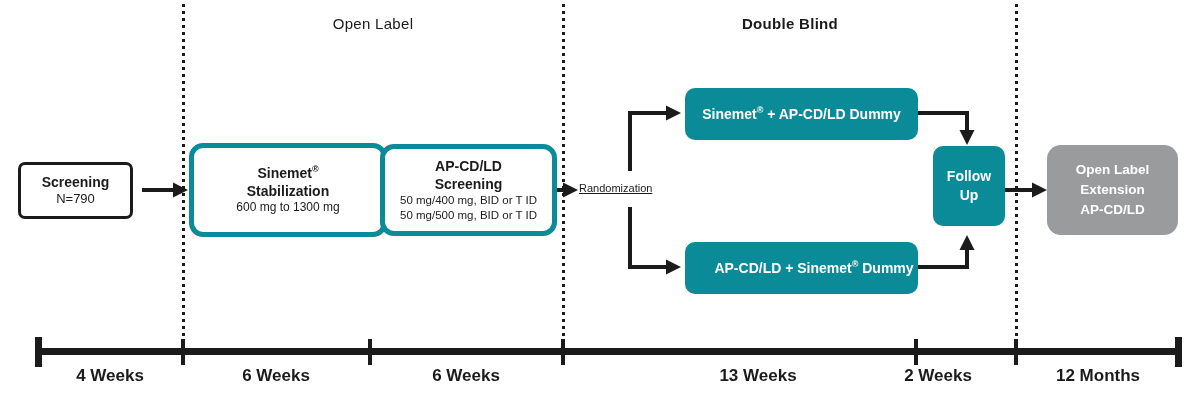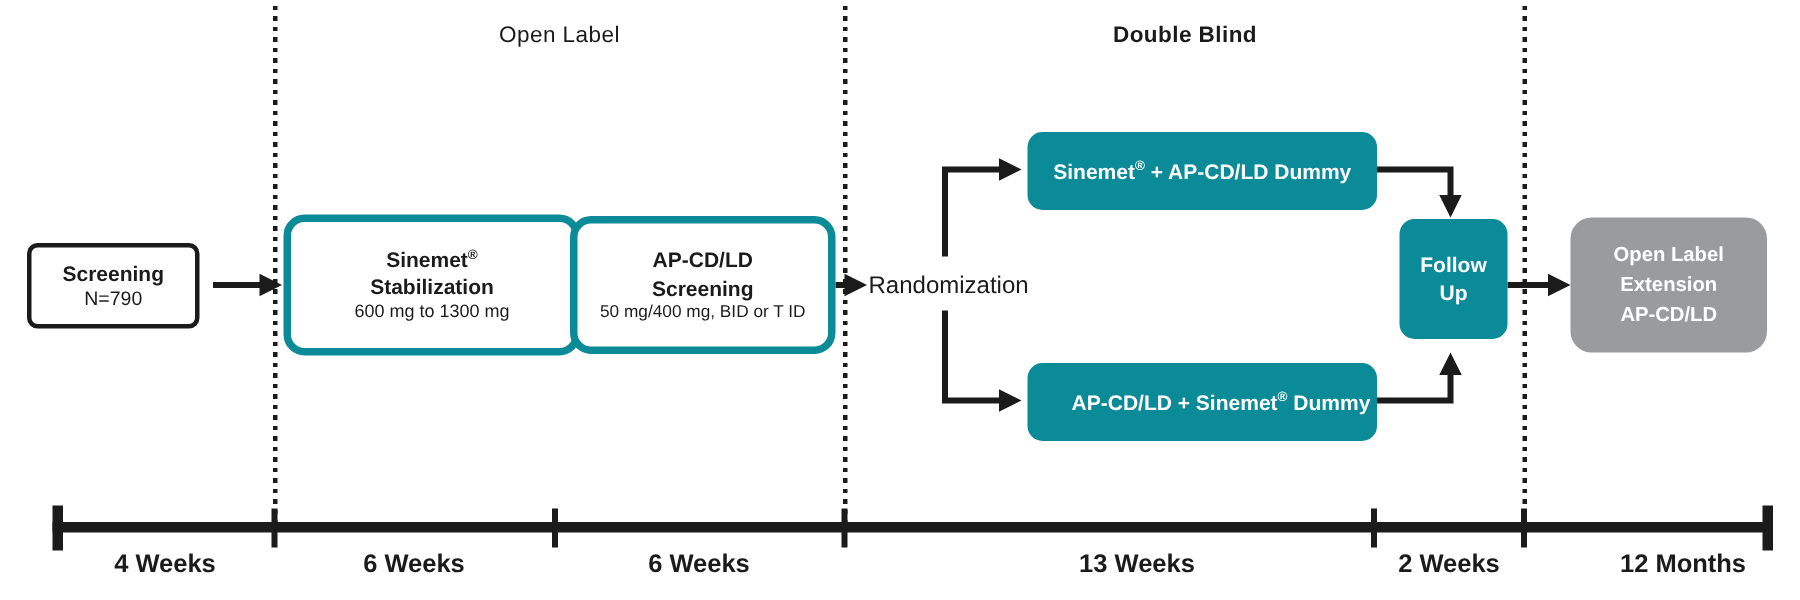--- a/index.html
+++ b/index.html
@@ -61,21 +61,21 @@
   #arm-lower-box{left:685px;top:242px;width:233px;height:52px;padding-left:25px;}
   #followup-box{left:933px;top:146px;width:72px;height:80px;}
 
   #extension-box{
     left:1047px;top:145px;width:131px;height:90px;
     background:#9a9b9d;color:#ffffff;border-radius:14px;
     font-weight:bold;font-size:13.5px;line-height:1.5;
   }
 
   #randomization-label{
-    position:absolute;left:579px;top:182px;font-size:16px;z-index:3;
+    position:absolute;left:579px;top:182px;font-size:11px;z-index:3;text-decoration:underline;
   }
 
   .tl-label{
     position:absolute;top:366px;width:140px;text-align:center;
     font-weight:bold;font-size:17px;z-index:3;
   }
 </style>
 </head>
 <body>
 
@@ -129,20 +129,21 @@
   <div class="box teal-outline" id="stabilization-box">
     <div class="b"><span>Sinemet</span><sup>®</sup></div>
     <div class="b">Stabilization</div>
     <div>600 mg to 1300 mg</div>
   </div>
 
   <div class="box teal-outline" id="conversion-box">
     <div class="b">AP-CD/LD</div>
     <div class="b">Screening</div>
     <div>50 mg/400 mg, BID or T ID</div>
+    <div>50 mg/500 mg, BID or T ID</div>
   </div>
 
   <div class="box teal-fill" id="arm-upper-box">
     <div><span>Sinemet</span><sup>®</sup><span> + AP-CD/LD Dummy</span></div>
   </div>
 
   <div class="box teal-fill" id="arm-lower-box">
     <div><span>AP-CD/LD + Sinemet</span><sup>®</sup><span> Dummy</span></div>
   </div>
 
@@ -156,16 +157,16 @@
     <div>Extension</div>
     <div>AP-CD/LD</div>
   </div>
 
   <div id="randomization-label">Randomization</div>
 
   <div class="tl-label" style="left:40px">4 Weeks</div>
   <div class="tl-label" style="left:206px">6 Weeks</div>
   <div class="tl-label" style="left:396px">6 Weeks</div>
   <div class="tl-label" style="left:688px">13 Weeks</div>
-  <div class="tl-label" style="left:896px">2 Weeks</div>
-  <div class="tl-label" style="left:1052px">12 Months</div>
+  <div class="tl-label" style="left:868px">2 Weeks</div>
+  <div class="tl-label" style="left:1028px">12 Months</div>
 
 </div>
 
 </body></html>

